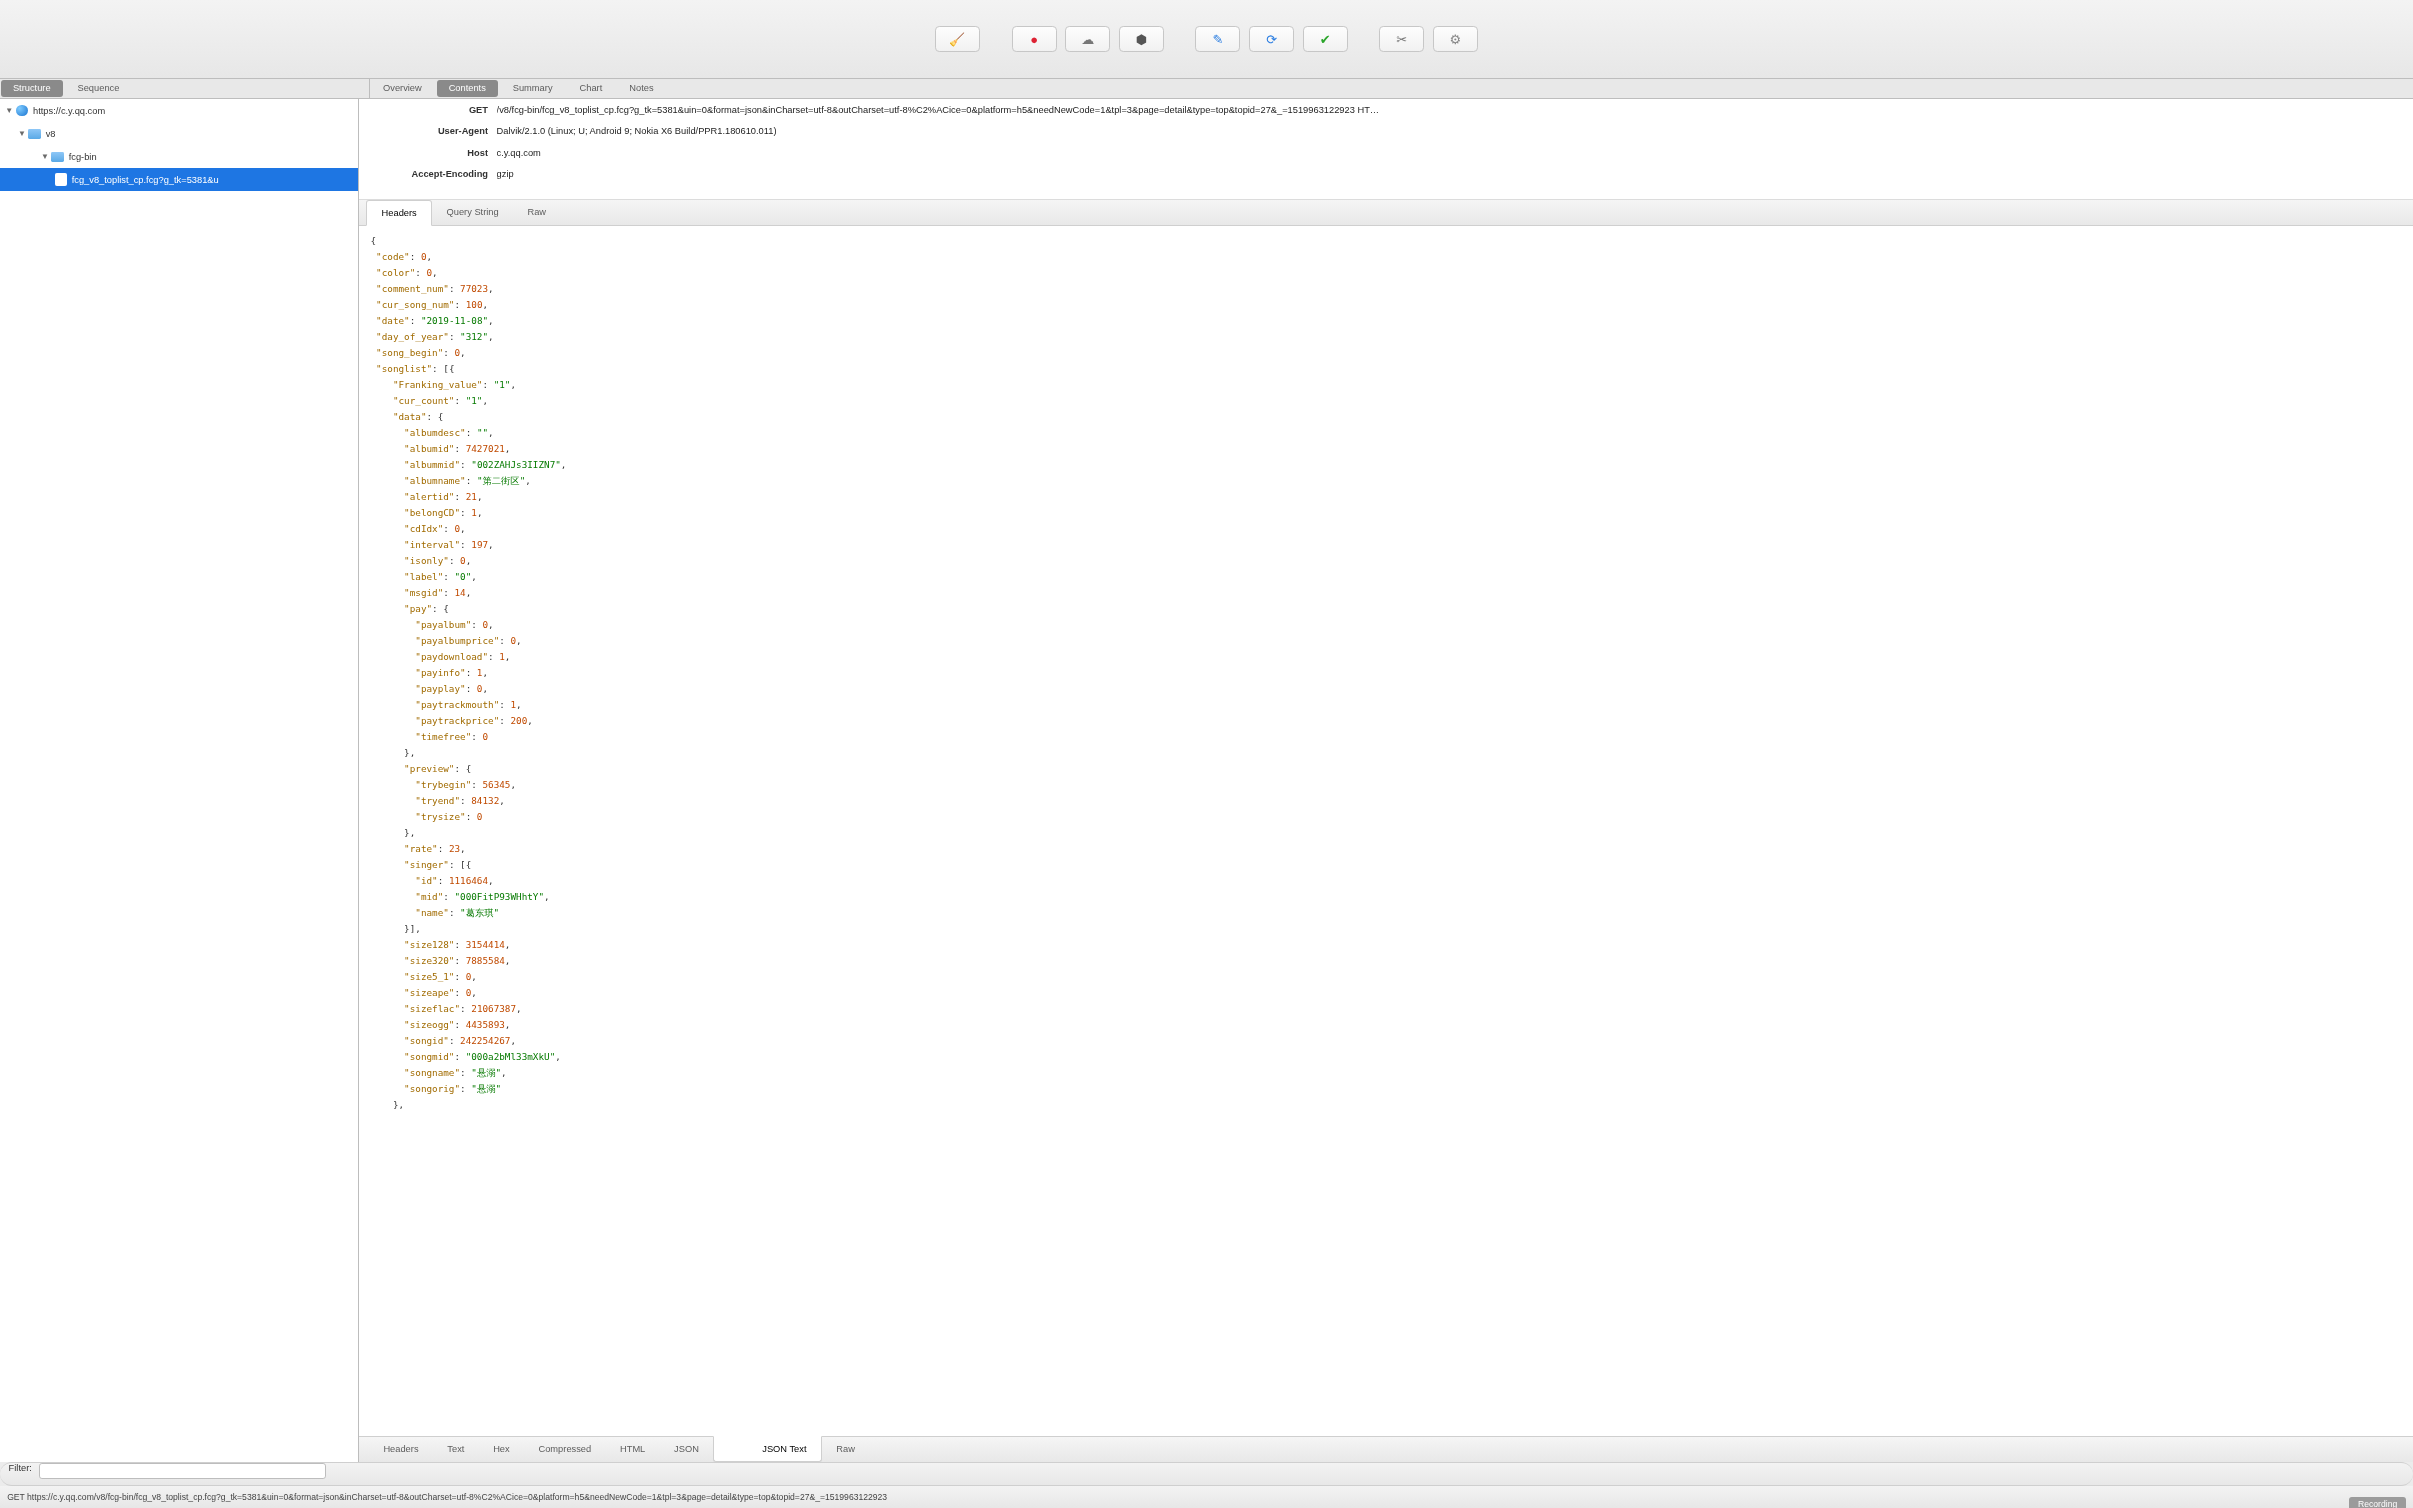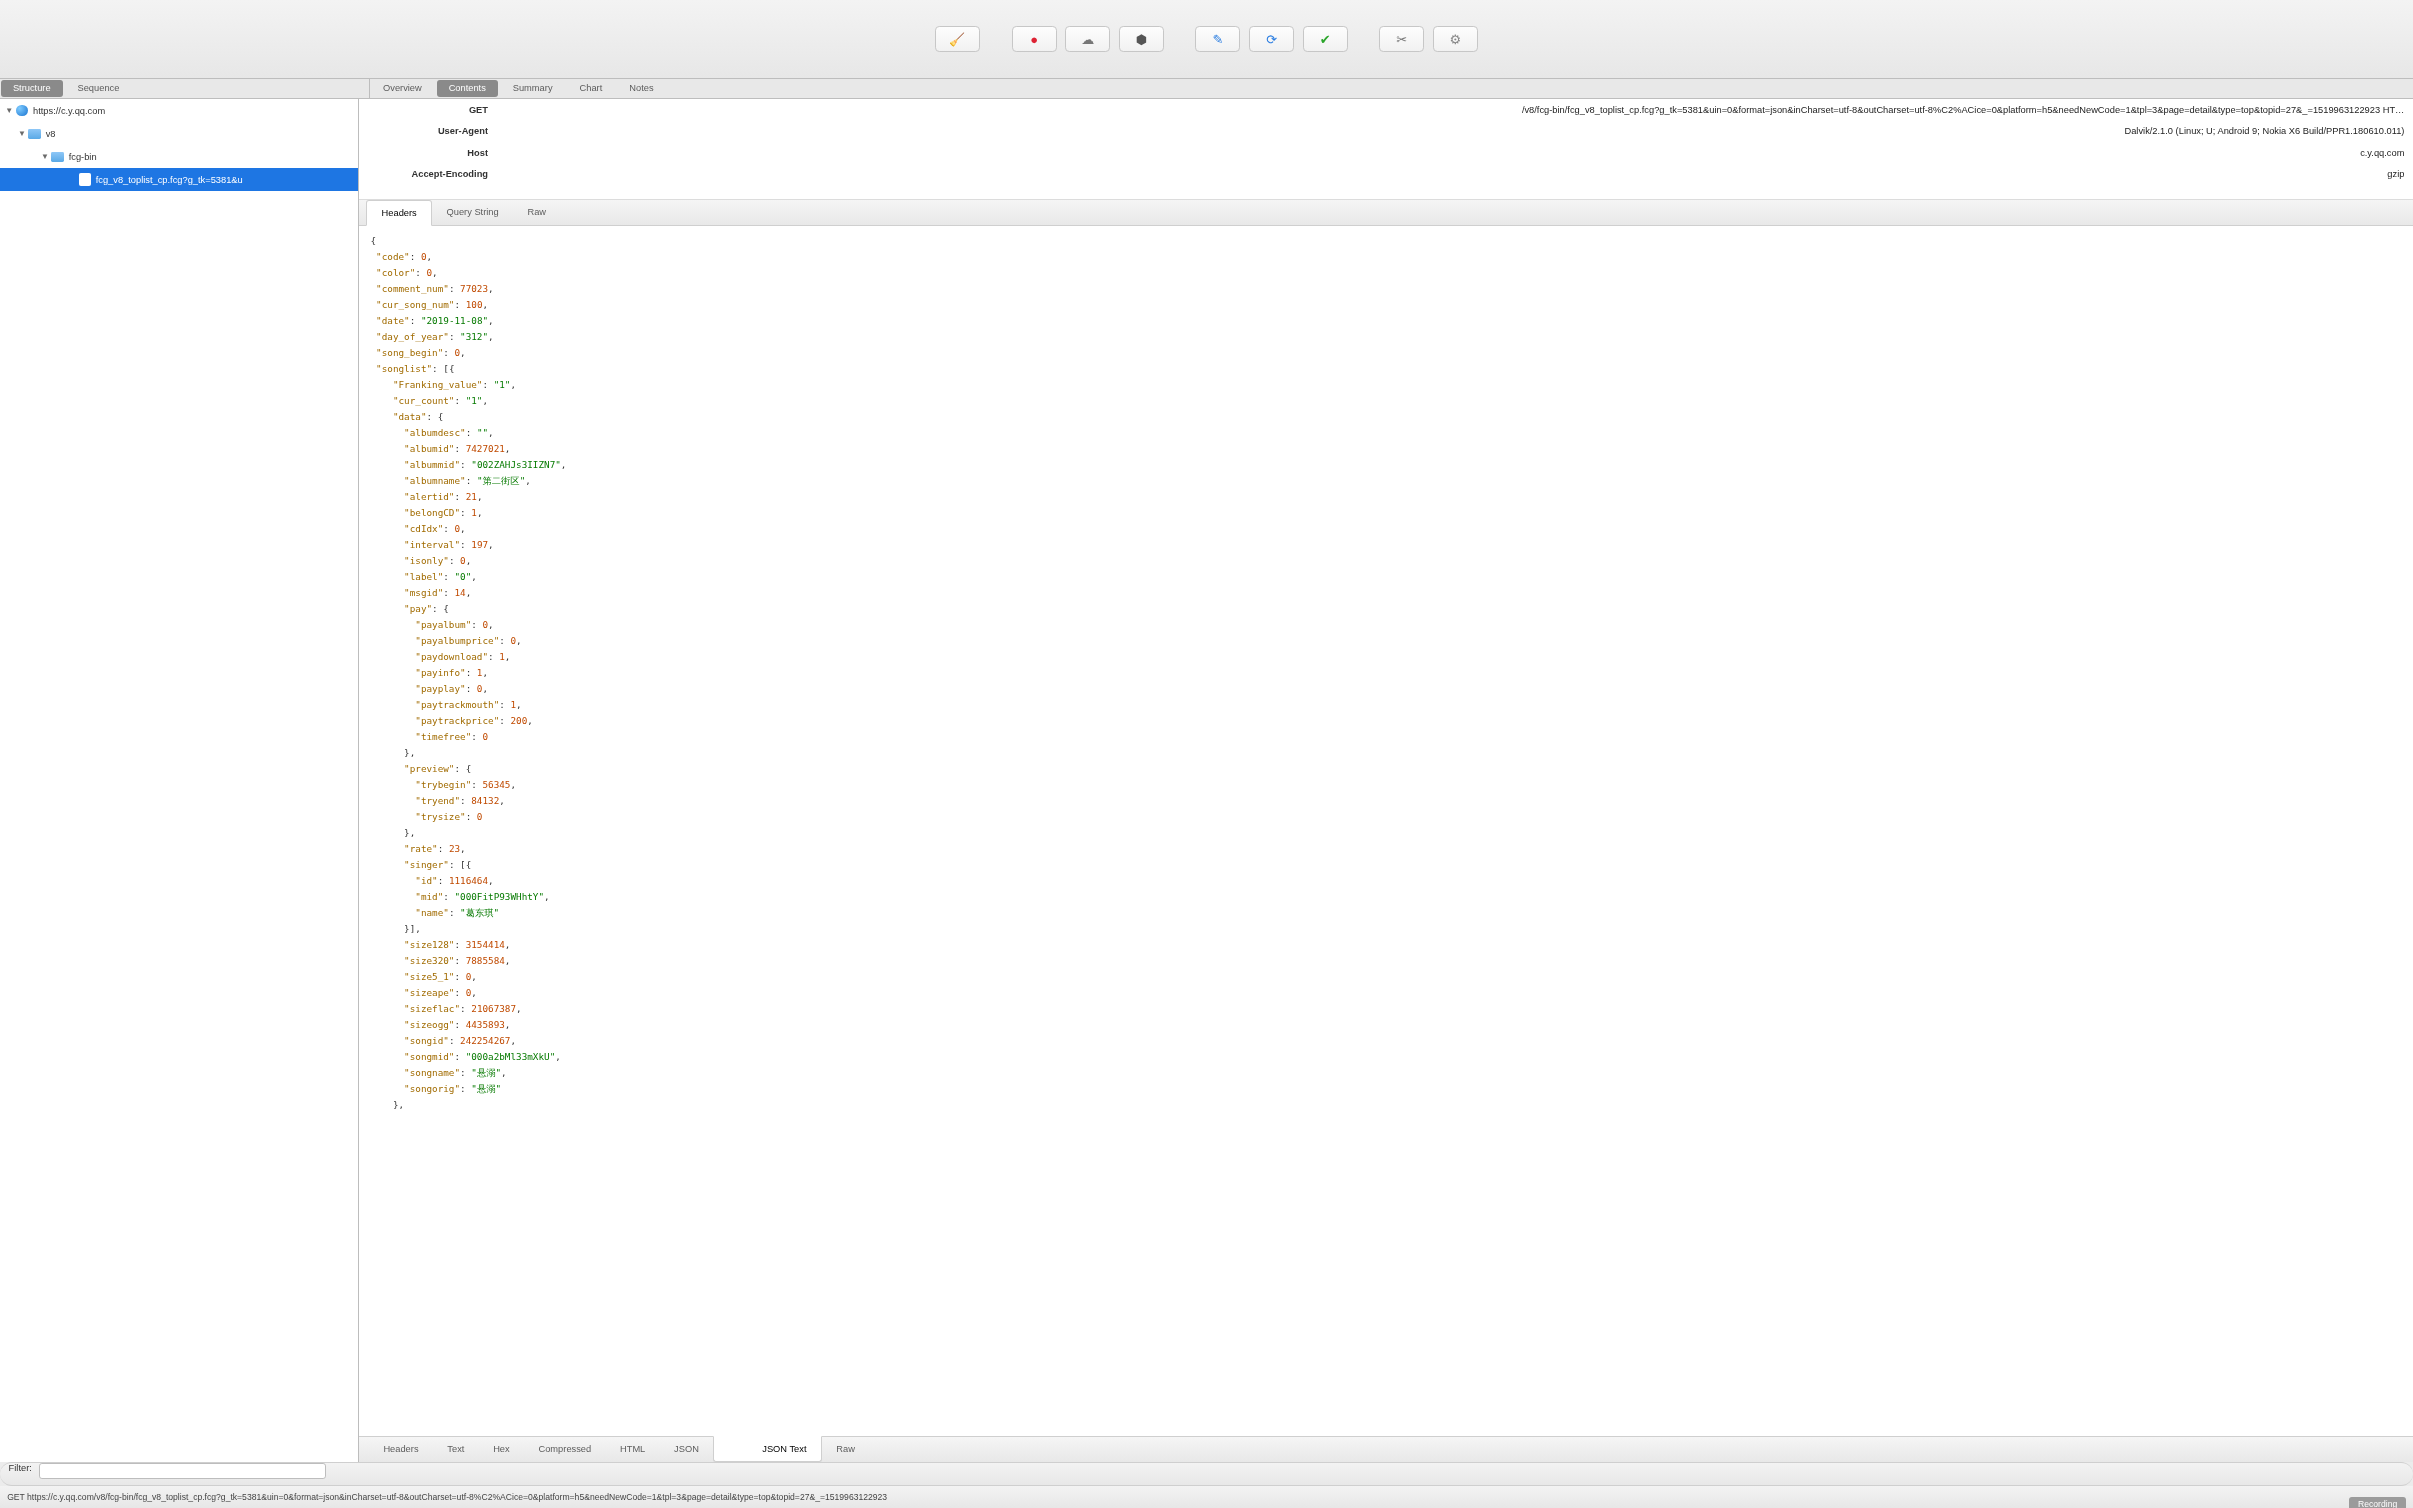--- a/index.html
+++ b/index.html
@@ -96,21 +96,21 @@
 }
 .tree-row .icon {
   width: 13px; height: 13px;
   margin-right: 4.3px;
   display: inline-flex; align-items: center; justify-content: center;
 }
 .tree-row.selected { background: #1e76e3; color: #fff; }
 .tree-row.selected .arrow { color: #fff; }
 .indent-1 { padding-left: 17px; }
 .indent-2 { padding-left: 40px; }
-.indent-3 { padding-left: 67px; }
+.indent-3 { padding-left: 43px; }
 .folder-icon::before {
   content: "";
   display: inline-block;
   width: 13px; height: 10px;
   background: linear-gradient(#8ec7f7,#5aa9e6);
   border-radius: 1.4px;
 }
 .globe-icon::before {
   content: "";
   display: inline-block;
@@ -155,21 +155,20 @@
   font-weight: 600;
   color: #333;
   padding-right: 8.6px;
 }
 .req-value {
   flex: 1;
   color: #222;
   white-space: nowrap;
   overflow: hidden;
   text-overflow: ellipsis;
-  text-align: right;
 }
 
 
 .sub-nav {
   height: 26px;
   background: linear-gradient(#f5f5f5, #e8e8e8);
   border-bottom: 0.7px solid #cfcfcf;
   display: flex;
   align-items: stretch;
   padding-left: 7.2px;

